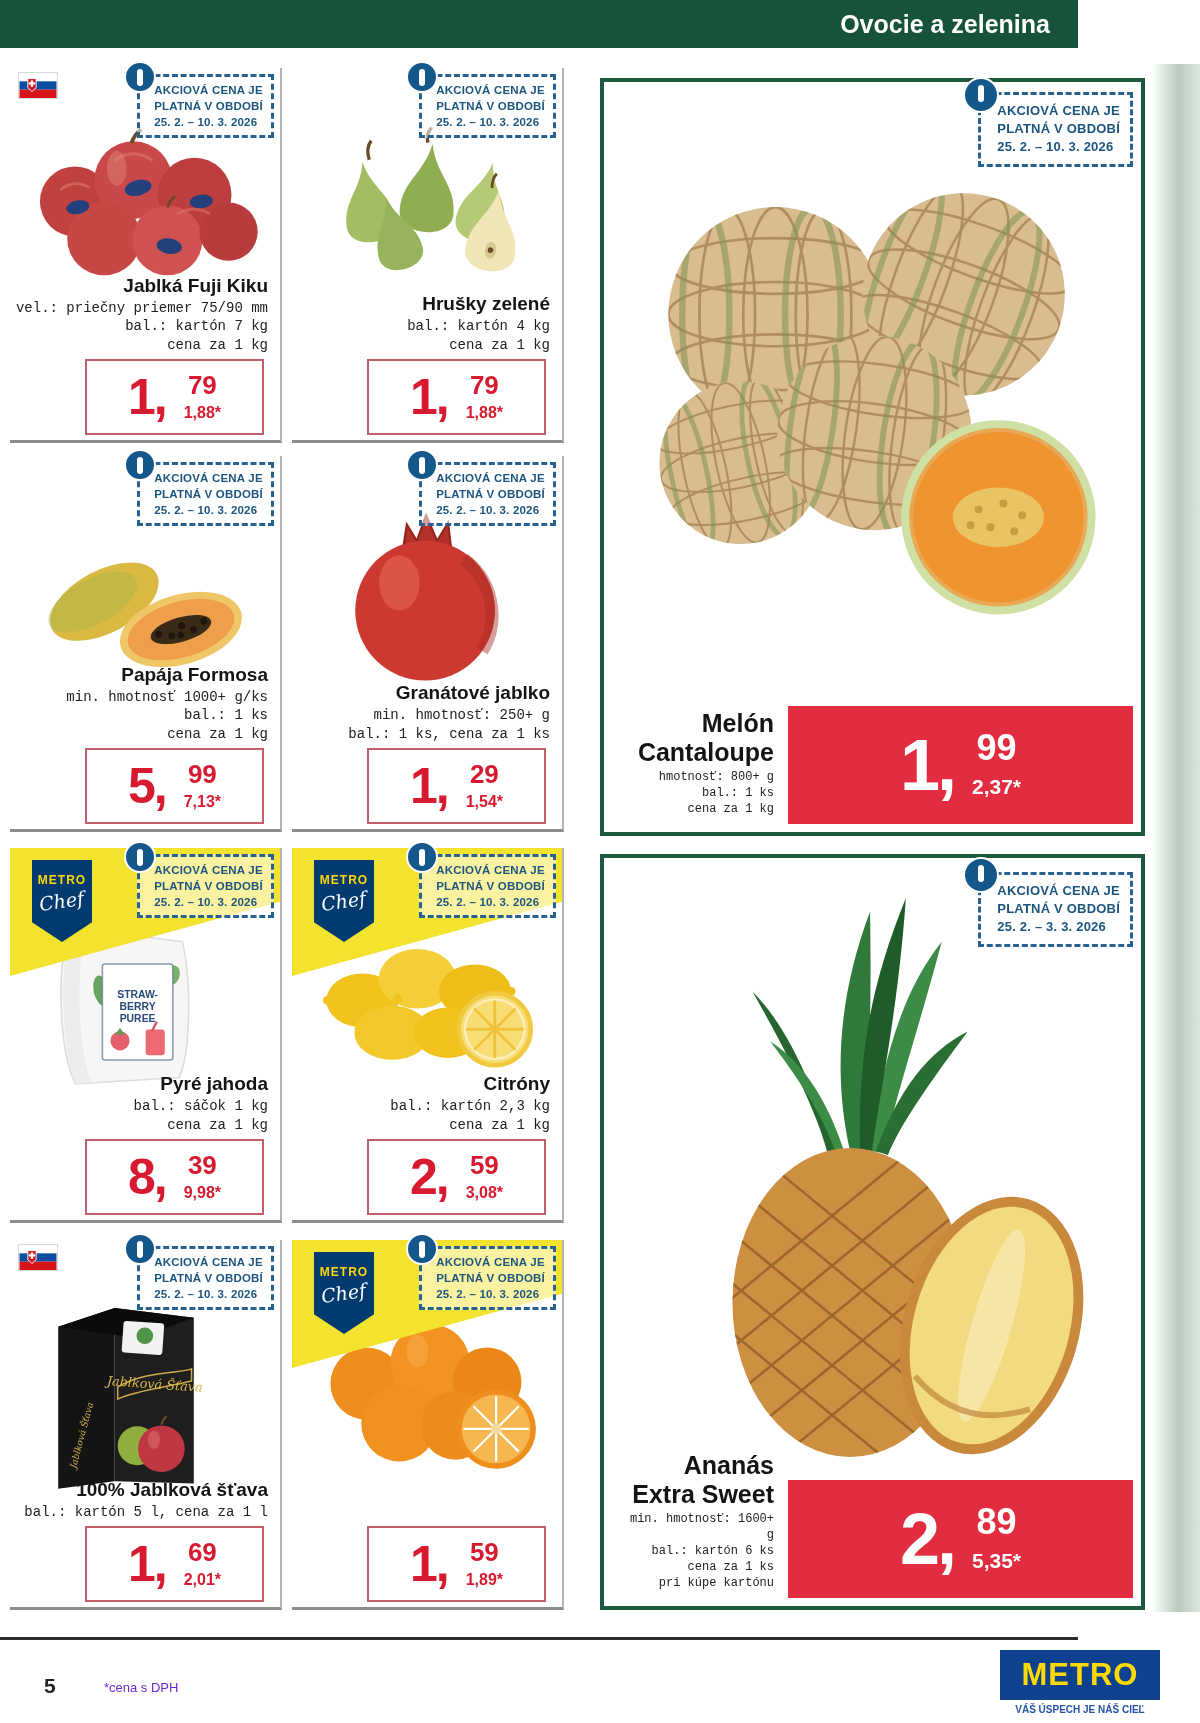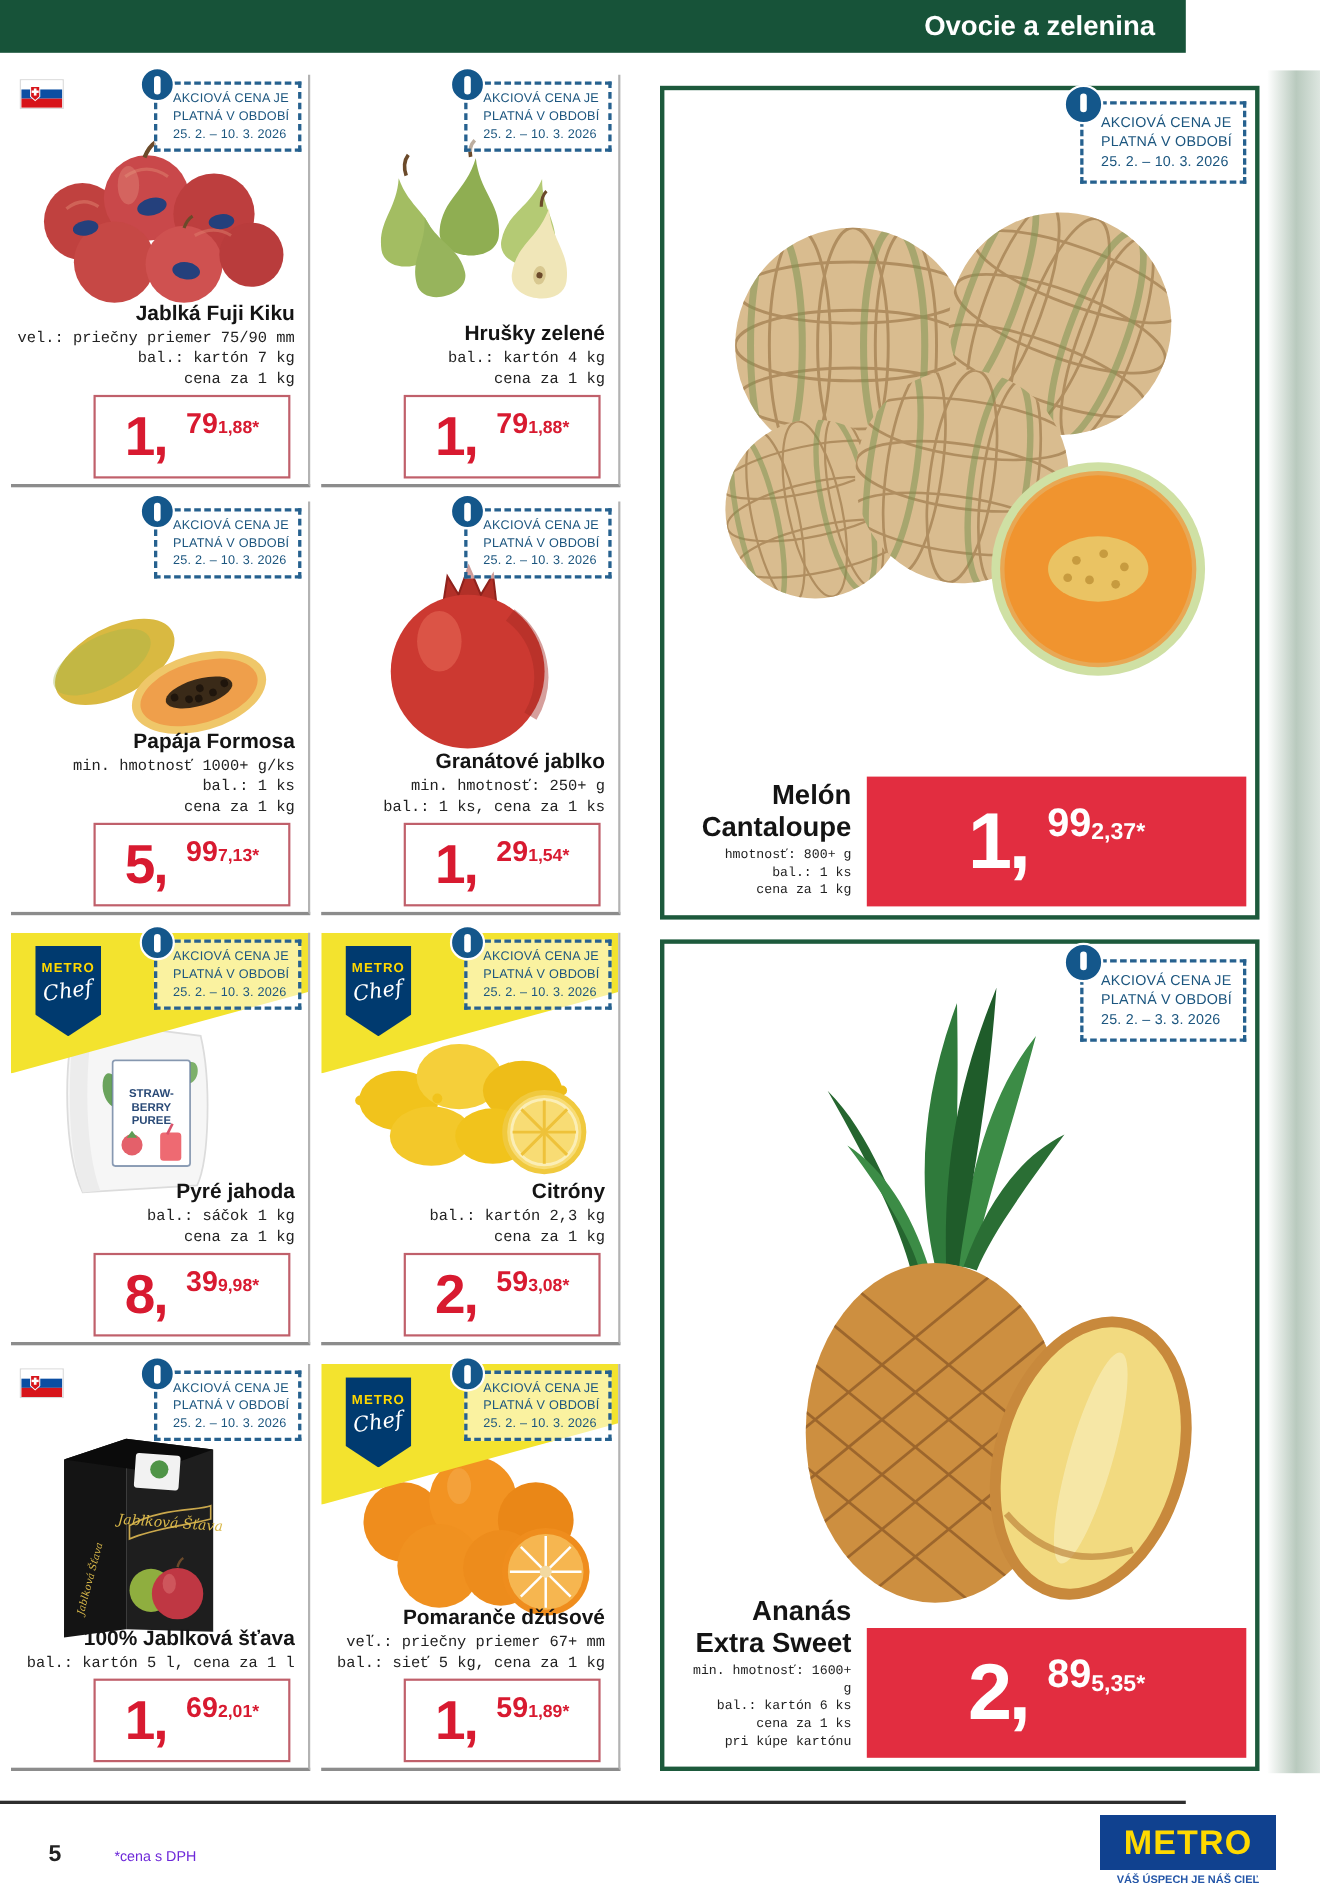--- a/index.html
+++ b/index.html
@@ -18,42 +18,42 @@
 
   
   .card{position:absolute;background:#fff;}
   .small{width:272px;border-right:2px solid #b3b3b3;border-bottom:3px solid #8c8c8c;}
   .big{width:545px;border:4px solid #1d5a3c;}
 
   .photo{position:absolute;}
 
   
   .promo{position:absolute;top:6px;right:6px;border:3px dashed #26618f;color:#1c567f;
-         font-weight:400;font-size:11.5px;line-height:1.4;padding:5px 8px 5px 14px;
+         font-weight:700;font-size:11.5px;line-height:1.4;padding:5px 8px 5px 14px;
          text-align:left;z-index:5;background:rgba(255,255,255,.55);}
   .promo span{display:block;white-space:nowrap;letter-spacing:.2px;}
   .ibar{position:absolute;left:-16px;top:-16px;width:32px;height:32px;background:#14578b;
         border-radius:50%;border:2px solid #fff;}
   .ibar::after{content:"";position:absolute;left:50%;top:6px;transform:translateX(-50%);
         width:6px;height:17px;background:#fff;border-radius:3px;}
   .big .promo{top:10px;right:8px;font-size:13px;padding:7px 10px 7px 16px;}
   .big .ibar{width:36px;height:36px;left:-18px;top:-18px;}
 
   
   .pinfo{position:absolute;right:12px;bottom:86px;text-align:right;z-index:4;}
   .pname{font-size:19px;font-weight:700;color:#141414;margin-bottom:2px;}
   .pdetail{font-size:14px;line-height:1.32;color:#222;font-family:Liberation Mono, monospace;}
 
   
   .pricebox{position:absolute;right:16px;bottom:5px;width:179px;height:76px;
             border:2px solid #c0606b;background:#fff;display:flex;align-items:center;
             justify-content:center;color:#d81a30;z-index:4;}
   .pp{display:flex;align-items:flex-start;}
   .pmain{font-size:50px;font-weight:800;line-height:48px;letter-spacing:-2px;}
-  .pcol{display:flex;align-items:flex-end;margin-left:18px;}
+  .pcol{display:flex;flex-direction:column;align-items:center;margin-left:18px;}
   .pcents{font-size:26px;font-weight:800;line-height:24px;}
   .palt{font-size:16px;font-weight:700;margin-top:9px;line-height:14px;}
 
   
   .bigbottom{position:absolute;left:18px;right:8px;bottom:8px;display:flex;
              align-items:flex-end;gap:14px;z-index:4;}
   .bigtext{flex:1;text-align:right;padding-bottom:6px;}
   .bigtext .pname{font-size:25px;margin-bottom:3px;}
   .bigtext .pdetail{font-size:12px;line-height:1.33;}
   .big .pricebox{position:static;width:345px;height:118px;background:#e22d40;border:none;
@@ -560,25 +560,20 @@
             <line x2="36" y2="0"></line>
             <line x2="25" y2="25"></line>
           <line x2="0" y2="36"></line>
             <line x2="-25" y2="25"></line>
             <line x2="-36" y2="0"></line>
             <line x2="-25" y2="-25"></line>
         </g>
         <circle r="6" fill="#f3d9a0"></circle>
       </g>
     </svg>
-    <div class="pinfo">
-      <div class="pname">Pomaranče džúsové</div>
-      <div class="pdetail">veľ.: priečny priemer 67+ mm</div>
-      <div class="pdetail">bal.: sieť 5 kg, cena za 1 kg</div>
-    </div>
     <div class="pricebox">
       <div class="pp">
         <span class="pmain">1,</span>
         <span class="pcol">
           <span class="pcents">59</span>
           <span class="palt">1,89*</span>
         </span>
       </div>
     </div>
   </div>

